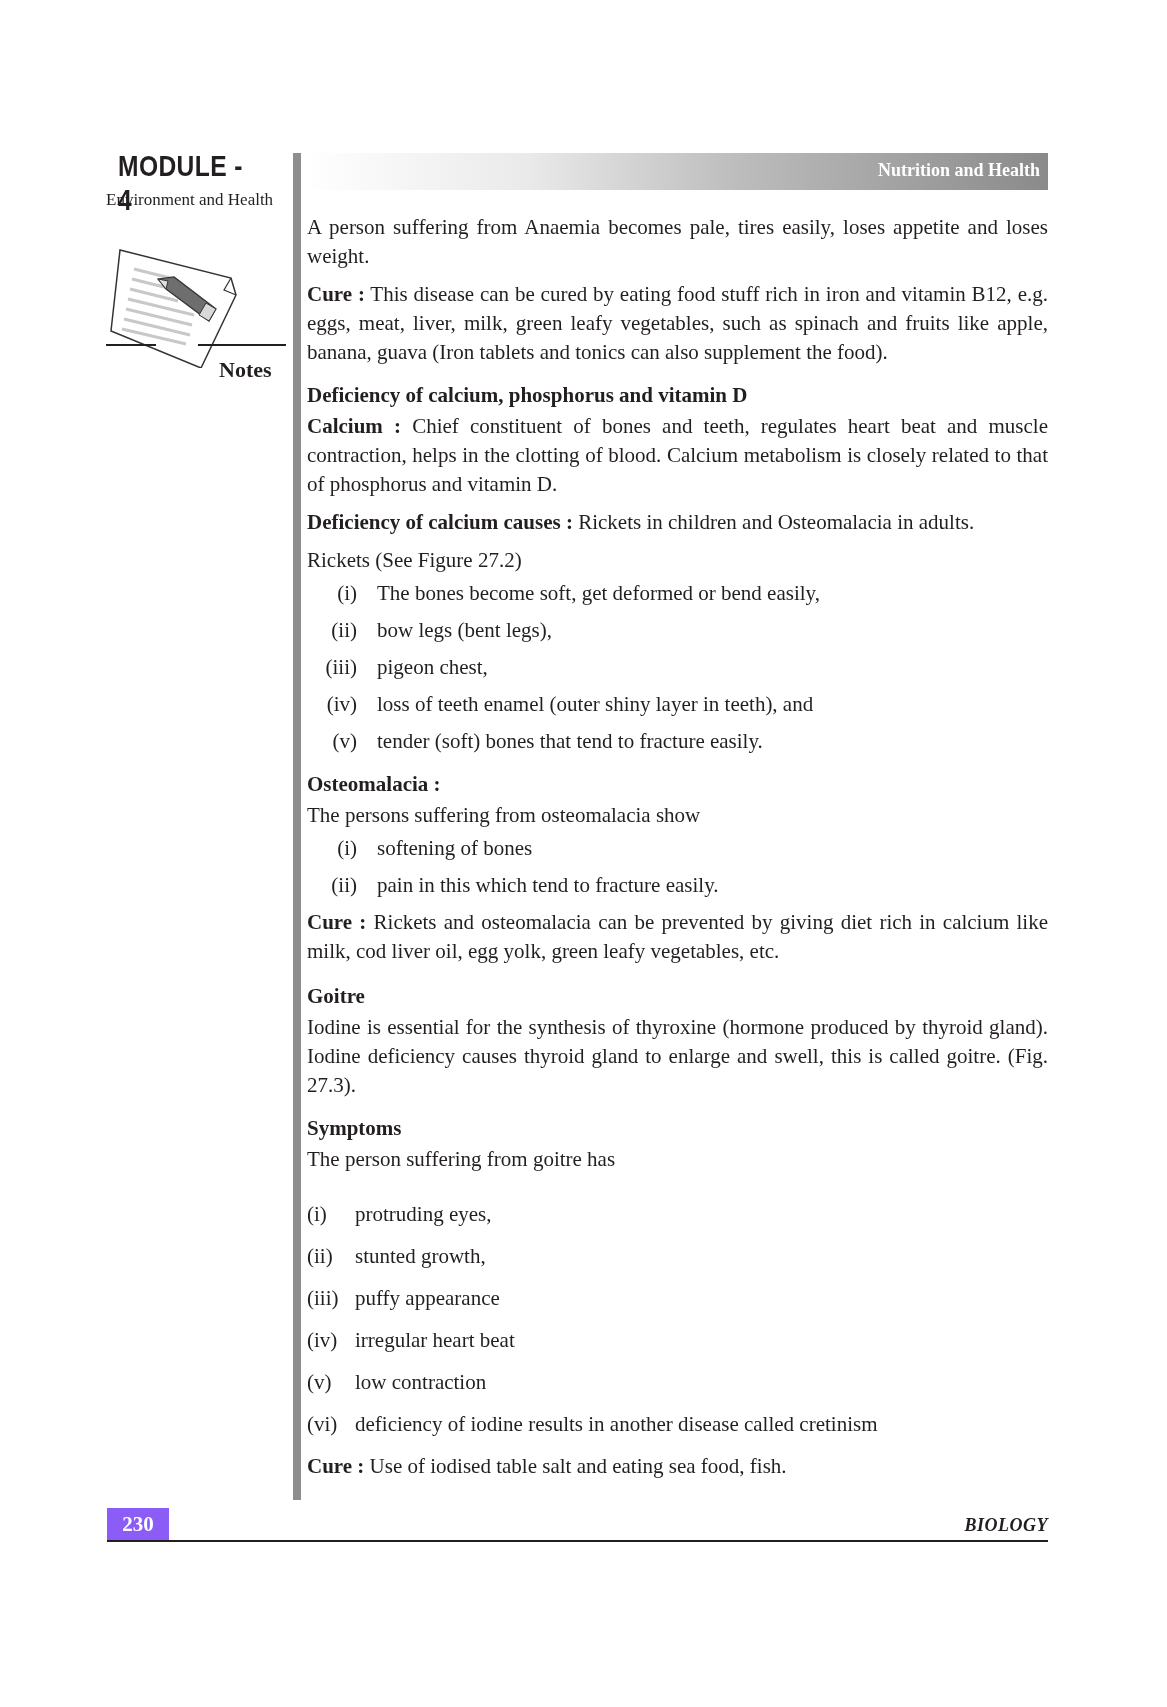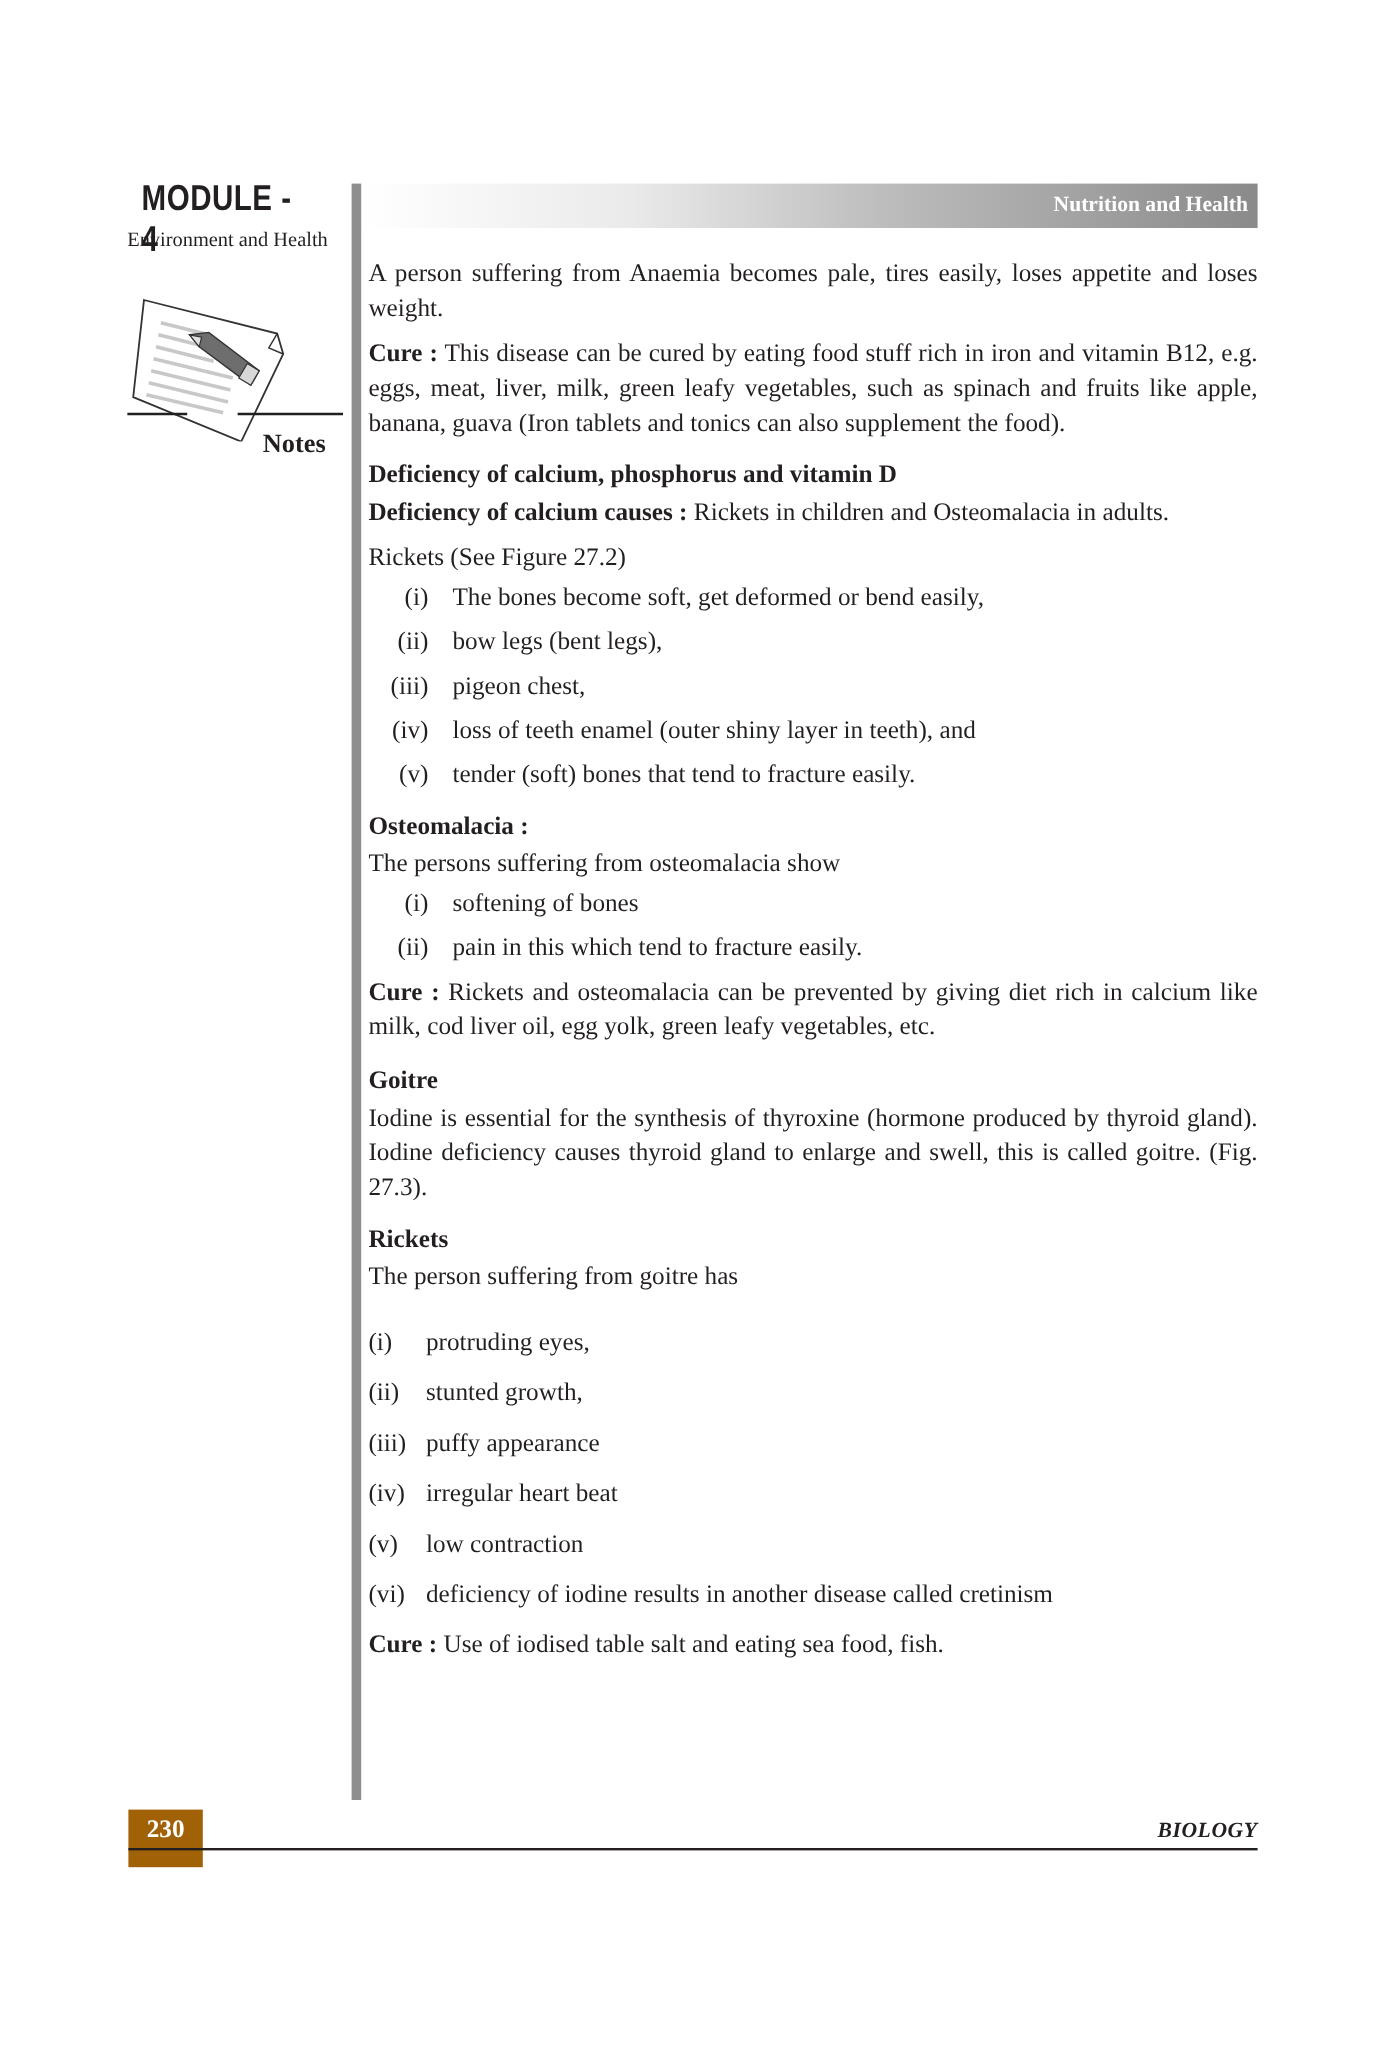--- a/index.html
+++ b/index.html
@@ -24,21 +24,21 @@
     .content p { margin: 0 0 9px 0; text-align: justify; }
     .content h3 { margin: 14px 0 2px 0; font-size: 21px; font-weight: bold; }
     .content b { font-weight: bold; }
     .list { margin: 0 0 6px 0; padding: 0; list-style: none; }
     .list li { display: flex; margin-bottom: 8px; }
     .list.indented .num { width: 70px; text-align: right; padding-right: 20px; box-sizing: border-box; flex: none; margin-left: 0; }
     .list.indented li { margin-left: 0; }
     .list.flat li { margin-bottom: 13px; }
     .list.flat .num { width: 48px; flex: none; }
 
-    .footer-num { position: absolute; left: 107px; top: 1508px; width: 62px; height: 48px; background: #a16207;
+    .footer-num { position: absolute; left: 107px; top: 1508px; width: 62px; height: 33px; background: #8b5cf6;
       color: #ffffff; font-weight: bold; font-size: 21px; text-align: center; line-height: 33px; }
     .footer-line { position: absolute; left: 107px; top: 1540px; width: 941px; height: 2px; background: #231f20; }
     .footer-subject { position: absolute; right: 119px; top: 1515px; font-style: italic; font-weight: bold; font-size: 18px; letter-spacing: 0.5px; margin-left: 40px; }
   </style>
 </head>
 <body>
 
 <div class="module-title">MODULE - 4</div>
 <div class="module-sub">Environment and Health</div>
 
@@ -66,20 +66,21 @@
 
 <div class="header-band">
   <span class="header-title">Nutrition and Health</span>
 </div>
 
 <div class="content">
   <p>A person suffering from Anaemia becomes pale, tires easily, loses appetite and loses weight.</p>
   <p><b>Cure :</b><span> This disease can be cured by eating food stuff rich in iron and vitamin B12, e.g. eggs, meat, liver, milk, green leafy vegetables, such as spinach and fruits like apple, banana, guava (Iron tablets and tonics can also supplement the food).</span></p>
 
   <h3>Deficiency of calcium, phosphorus and vitamin D</h3>
+  <p><b>Calcium :</b><span> Chief constituent of bones and teeth, regulates heart beat and muscle contraction, helps in the clotting of blood. Calcium metabolism is closely related to that of phosphorus and vitamin D.</span></p>
   <p><b>Deficiency of calcium causes :</b><span> Rickets in children and Osteomalacia in adults.</span></p>
   <p style="margin-bottom:4px">Rickets (See Figure 27.2)</p>
 
   <ul class="list indented">
     <li>
         <span class="num">(i)</span>
         <span>The bones become soft, get deformed or bend easily,</span>
       </li>
     <li>
         <span class="num">(ii)</span>
@@ -109,21 +110,21 @@
     <li>
         <span class="num">(ii)</span>
         <span>pain in this which tend to fracture easily.</span>
       </li>
   </ul>
   <p><b>Cure :</b><span> Rickets and osteomalacia can be prevented by giving diet rich in calcium like milk, cod liver oil, egg yolk, green leafy vegetables, etc.</span></p>
 
   <h3 style="margin-top:16px">Goitre</h3>
   <p>Iodine is essential for the synthesis of thyroxine (hormone produced by thyroid gland). Iodine deficiency causes thyroid gland to enlarge and swell, this is called goitre. (Fig. 27.3).</p>
 
-  <h3>Rickets</h3>
+  <h3>Symptoms</h3>
   <p style="margin-bottom:26px">The person suffering from goitre has</p>
   <ul class="list flat">
     <li>
         <span class="num">(i)</span>
         <span>protruding eyes,</span>
       </li>
     <li>
         <span class="num">(ii)</span>
         <span>stunted growth,</span>
       </li>

